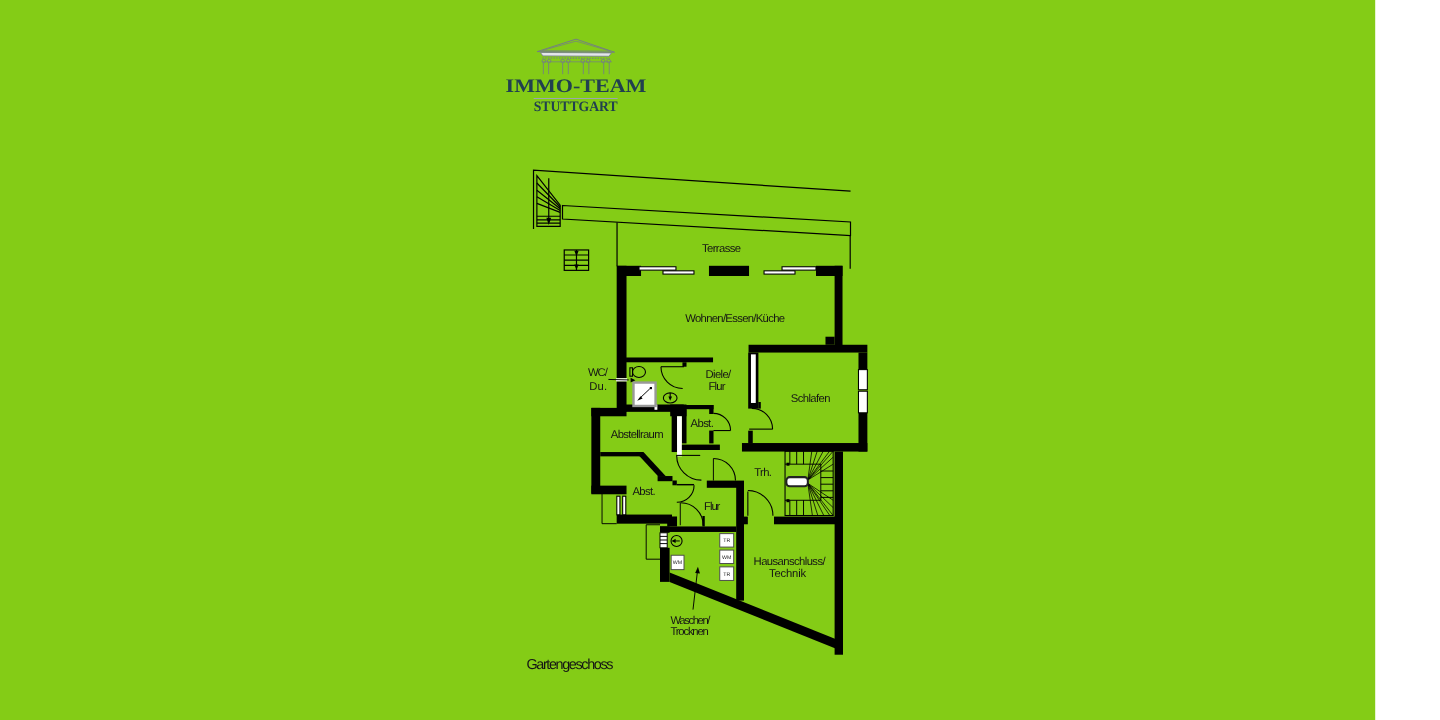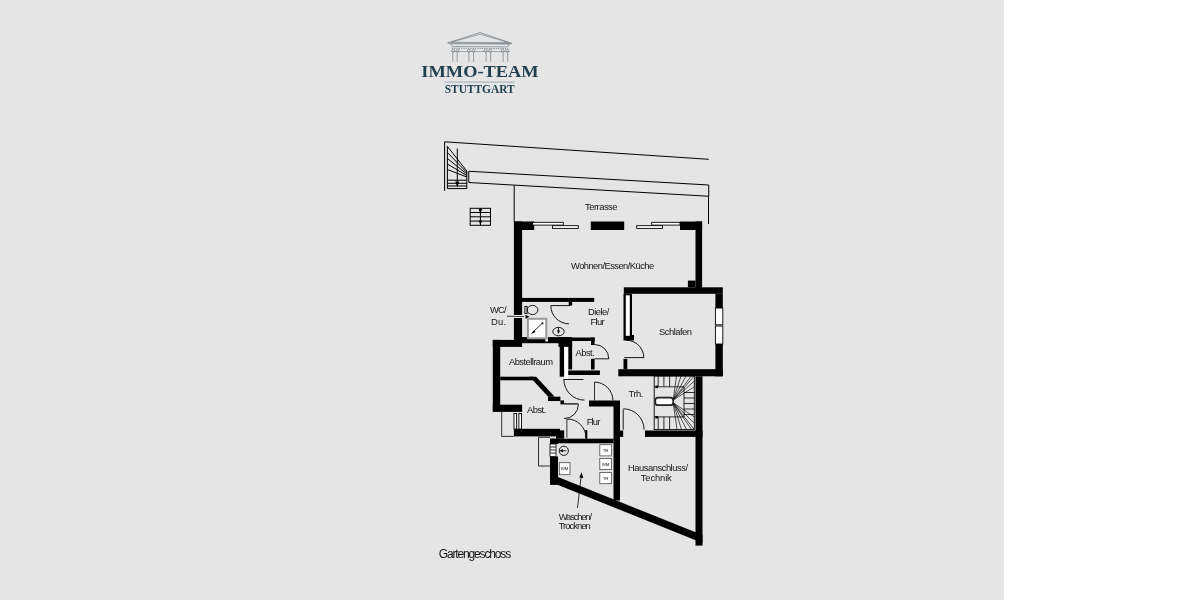--- a/index.html
+++ b/index.html
@@ -1,16 +1,16 @@
 <!DOCTYPE html>
 <html><head>
 <meta charset="utf-8">
 <style>
 html,body{margin:0;padding:0;background:#ffffff;}
-#page{position:relative;width:1004px;height:600px;background:#e5e5e5;overflow:hidden;
+#page{position:relative;width:1146px;height:600px;background:#84cc16;overflow:hidden;
  font-family:"Liberation Sans",sans-serif;}
 svg text{font-family:"Liberation Sans",sans-serif;fill:#151515;}
 </style>
 </head>
 <body>
 <div id="page">
   <svg id="plan" width="1200" height="600" viewBox="0 0 1200 600" style="position:absolute;left:0;top:0;">
 
     <g stroke="#737d85" stroke-width="0.8" fill="none">
       <path d="M480 32.6 L447.6 43 L512.1 43.5 Z"></path>

